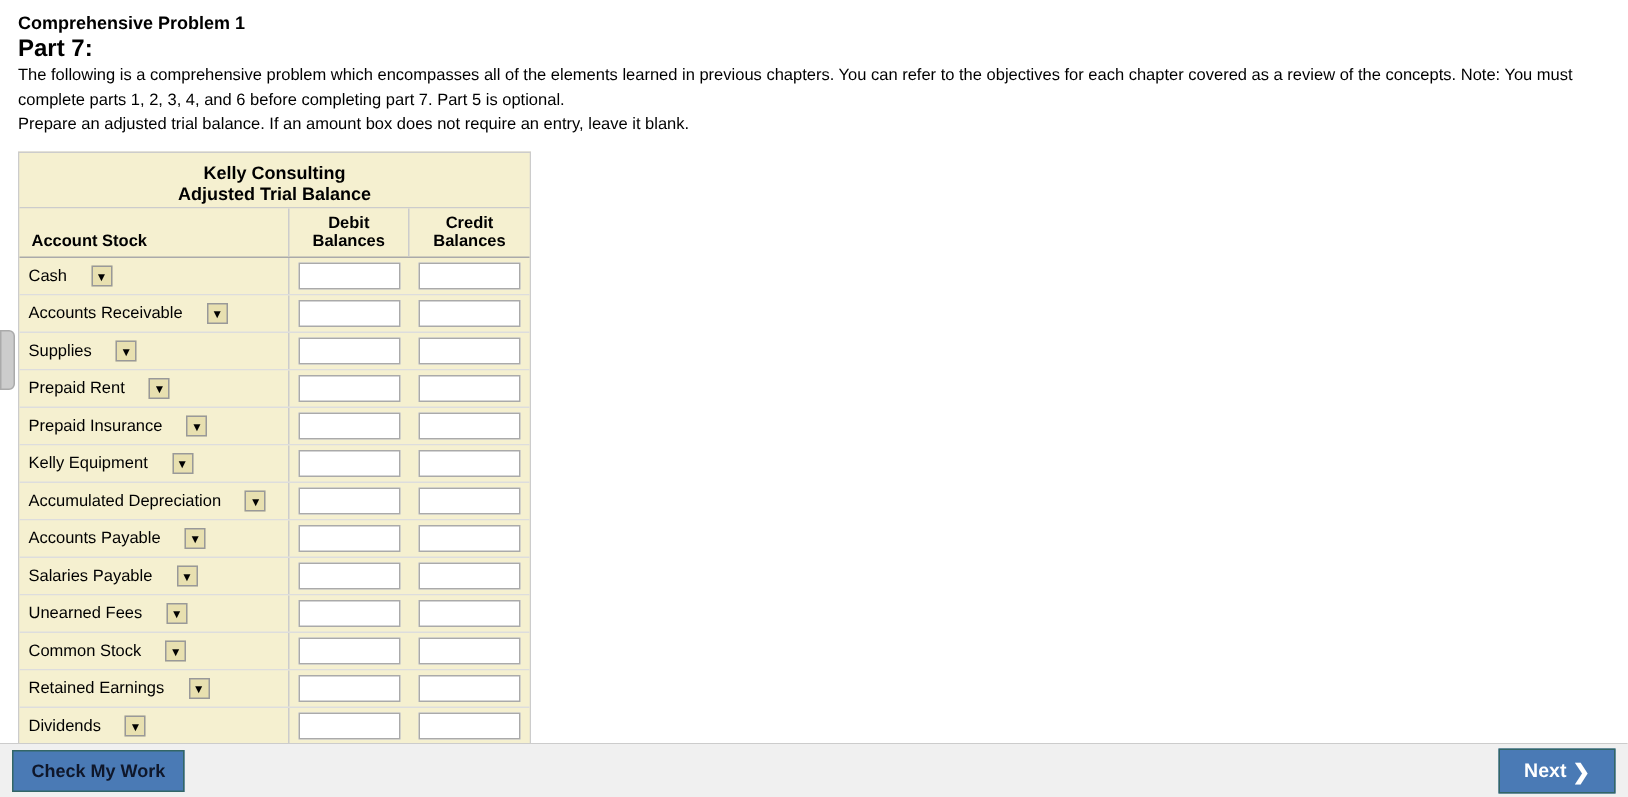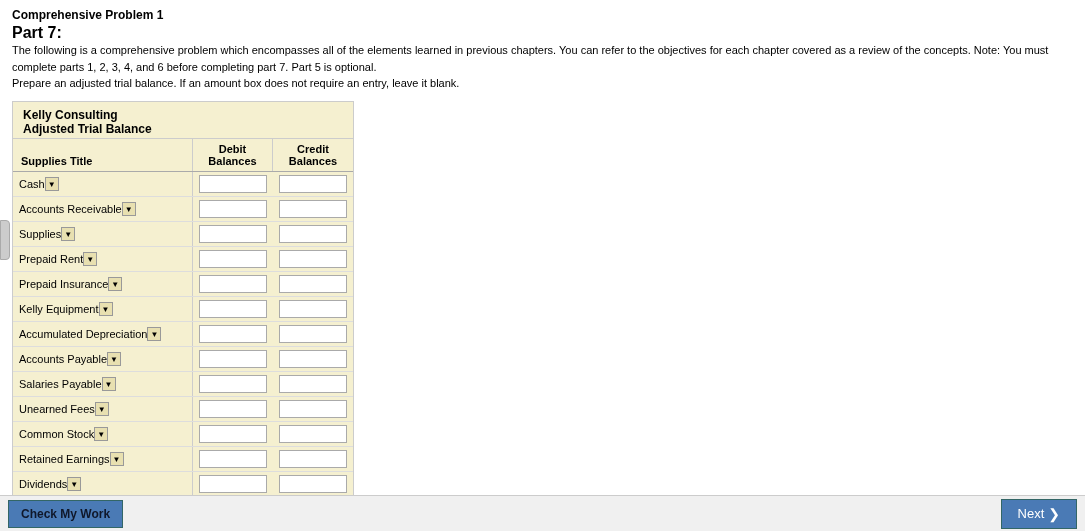--- a/index.html
+++ b/index.html
@@ -33,21 +33,21 @@
       font-size: 11px;
       margin-bottom: 12px;
     }
     .table-wrapper {
       display: inline-block;
       border: 1px solid #ccc;
       background: #f5f0d0;
     }
     .table-header {
       background: #f5f0d0;
-      text-align: left;
+      text-align: center;
       padding: 6px 10px 2px;
       border-bottom: 1px solid #ccc;
       font-weight: bold;
       font-size: 12px;
     }
     .col-headers {
       display: grid;
       grid-template-columns: 180px 80px 80px;
       background: #f5f0d0;
       border-bottom: 1px solid #aaa;
@@ -74,21 +74,21 @@
       grid-template-columns: 180px 80px 80px;
       border-bottom: 1px solid #ddd;
       background: #f5f0d0;
     }
     .account-cell {
       padding: 3px 6px;
       font-size: 11px;
       display: flex;
       align-items: center;
       border-right: 1px solid #ccc;
-      gap: 0;
+      gap: 16px;
     }
     .account-name {
       white-space: nowrap;
     }
     .dropdown-arrow {
       display: inline-block;
       width: 14px;
       height: 14px;
       border: 1px solid #999;
       background: #e8e0b0;
@@ -137,21 +137,21 @@
       cursor: pointer;
       font-weight: bold;
     }
     .next-btn {
       background: #4a7ab5;
       color: #fff;
       border: 1px solid #366;
       padding: 6px 16px;
       font-size: 13px;
       cursor: pointer;
-      font-weight: normal;
+      font-weight: bold;
       display: flex;
       align-items: center;
       gap: 4px;
     }
     .next-chevron {
       font-size: 14px;
     }
     .scroll-handle {
       position: fixed;
       left: 0;
@@ -172,21 +172,21 @@
   <div class="part-label">Part 7:</div>
   <p class="description">The following is a comprehensive problem which encompasses all of the elements learned in previous chapters. You can refer to the objectives for each chapter covered as a review of the concepts. Note: You must complete parts 1, 2, 3, 4, and 6 before completing part 7. Part 5 is optional.</p>
   <p class="instruction">Prepare an adjusted trial balance. If an amount box does not require an entry, leave it blank.</p>
 
   <div class="table-wrapper">
     <div class="table-header">
       <div>Kelly Consulting</div>
       <div>Adjusted Trial Balance</div>
     </div>
     <div class="col-headers">
-      <div class="col-header-account">Supplies Title</div>
+      <div class="col-header-account">Account Stock</div>
       <div class="col-header-debit">Debit<br>Balances</div>
       <div class="col-header-credit">Credit<br>Balances</div>
     </div>
     <div id="table-rows">
     <div class="table-row">
           <div class="account-cell">
             <span class="account-name">Cash</span>
             <span class="dropdown-arrow">▼</span>
           </div>
           <div class="input-cell">

